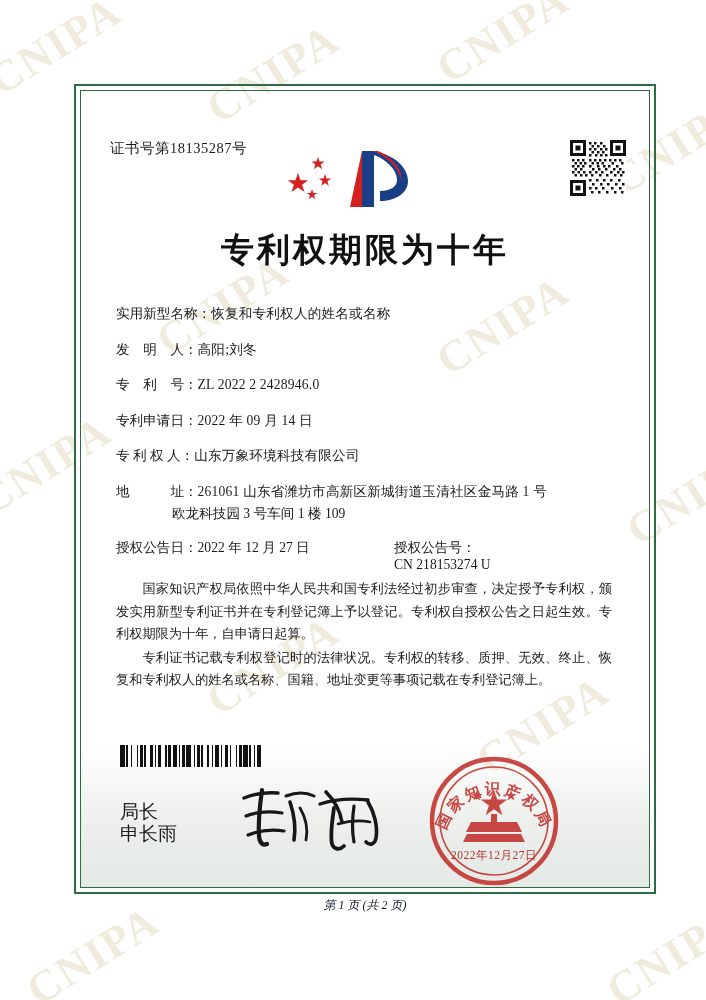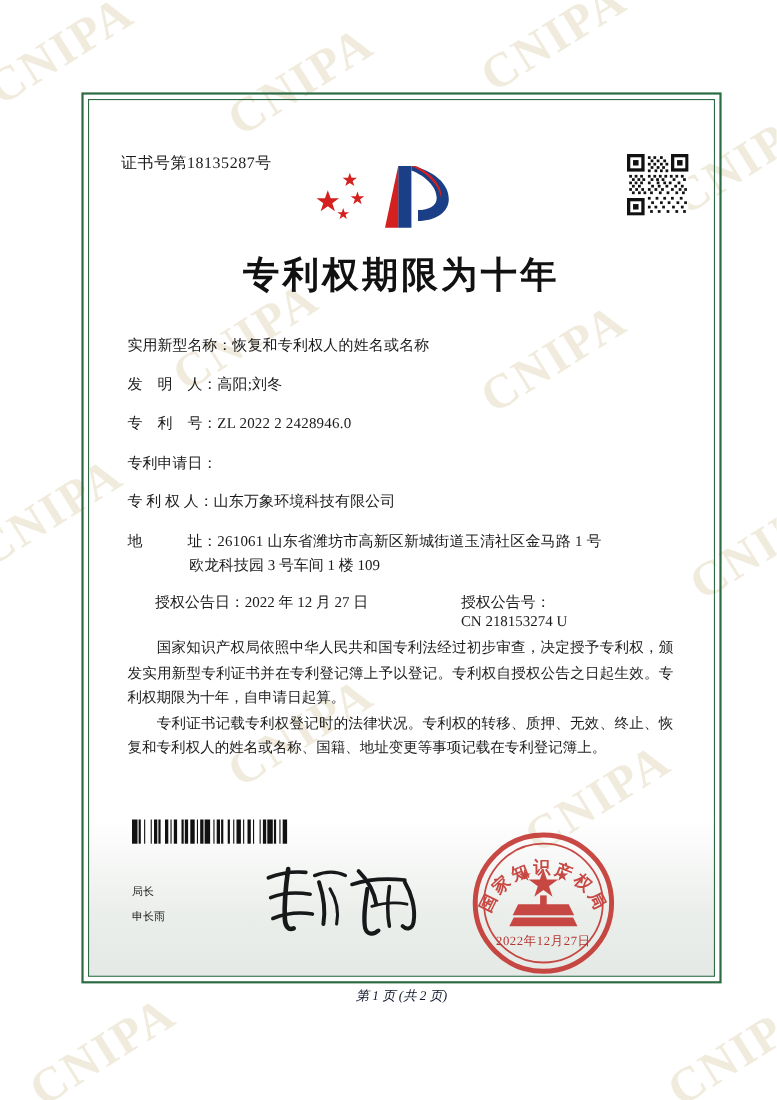--- a/index.html
+++ b/index.html
@@ -130,21 +130,21 @@
     color: #1a1a1a;
     margin: 0 0 16px 56px;
   }
   .two-col {
     display: flex;
     align-items: baseline;
     font-size: 13.6px;
     color: #1a1a1a;
     margin-bottom: 14px;
   }
-  .two-col .left { width: 278px; display: flex; margin-left: 25px; }
+  .two-col .left { width: 278px; display: flex; }
   .two-col .right { display: flex; flex-direction: column; }
 
   
   .body-text {
     position: absolute;
     left: 104px; top: 578px;
     width: 496px;
     font-size: 13.2px;
     line-height: 22.5px;
     color: #1b1b1b;
@@ -165,21 +165,21 @@
   .barcode i {
     display: block;
     background: #111;
     height: 100%;
   }
 
   
   .sig-labels {
     position: absolute;
     left: 108px; top: 801px;
-    font-size: 10px;
+    font-size: 19px;
     line-height: 22px;
     color: #1a1a1a;
   }
   .signature {
     position: absolute;
     left: 222px; top: 778px;
     width: 170px; height: 74px;
   }
 
   
@@ -377,20 +377,21 @@
     <div class="field-row">
       <span class="field-label">发　明　人：</span>
       <span class="field-value">高阳;刘冬</span>
     </div>
     <div class="field-row">
       <span class="field-label">专　利　号：</span>
       <span class="field-value">ZL 2022 2 2428946.0</span>
     </div>
     <div class="field-row">
       <span class="field-label">专利申请日：</span>
+      <span class="field-value">2022 年 09 月 14 日</span>
     </div>
     <div class="field-row">
       <span class="field-label">专 利 权 人：</span>
       <span class="field-value">山东万象环境科技有限公司</span>
     </div>
     <div class="field-row addr">
       <span class="field-label">地　　　址：</span>
       <span class="field-value">261061 山东省潍坊市高新区新城街道玉清社区金马路 1 号</span>
     </div>
     <div class="addr-line2">欧龙科技园 3 号车间 1 楼 109</div>

